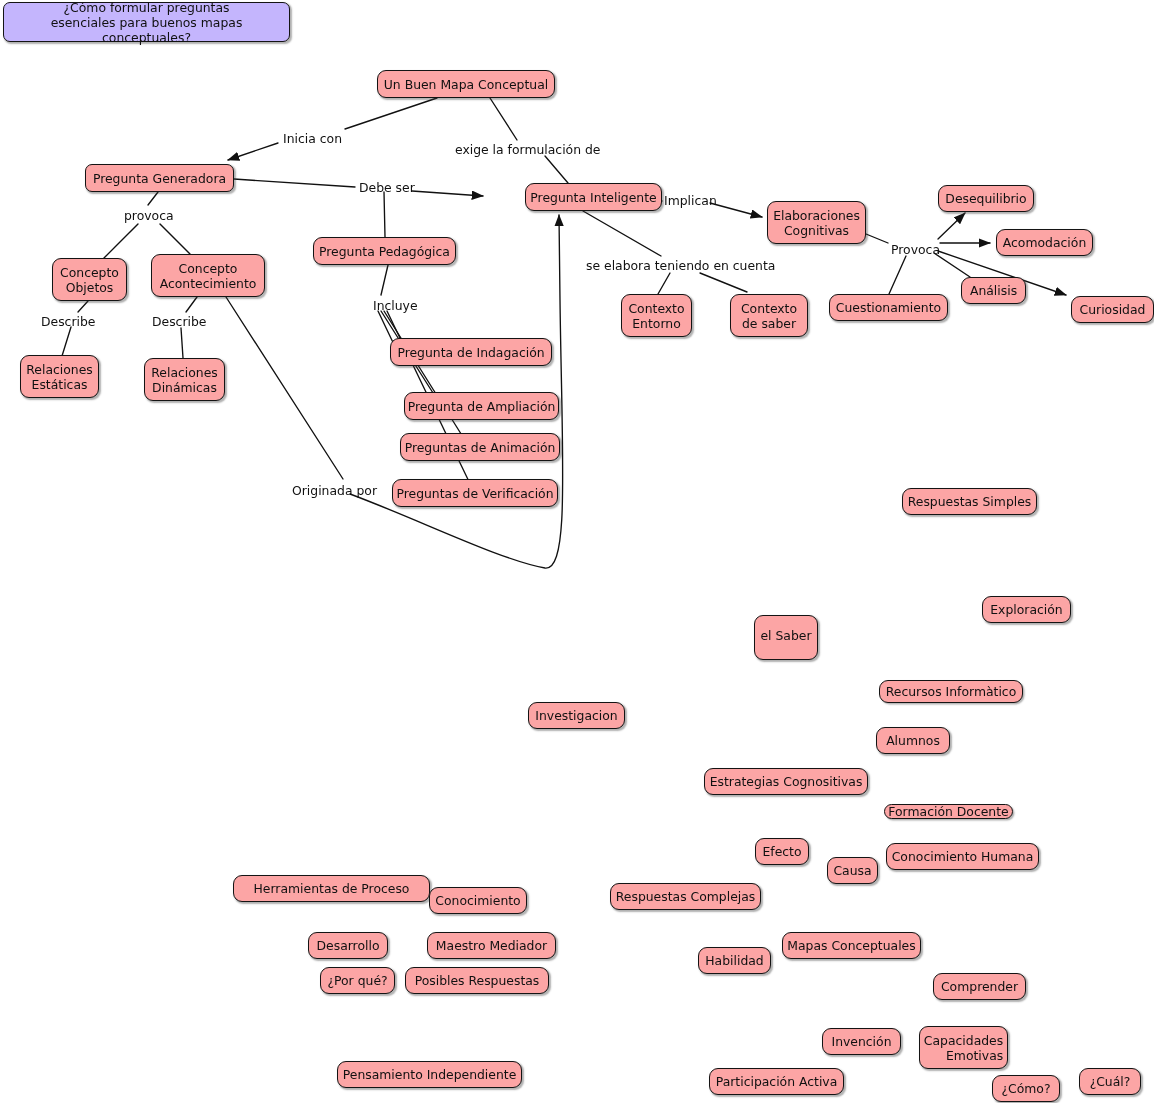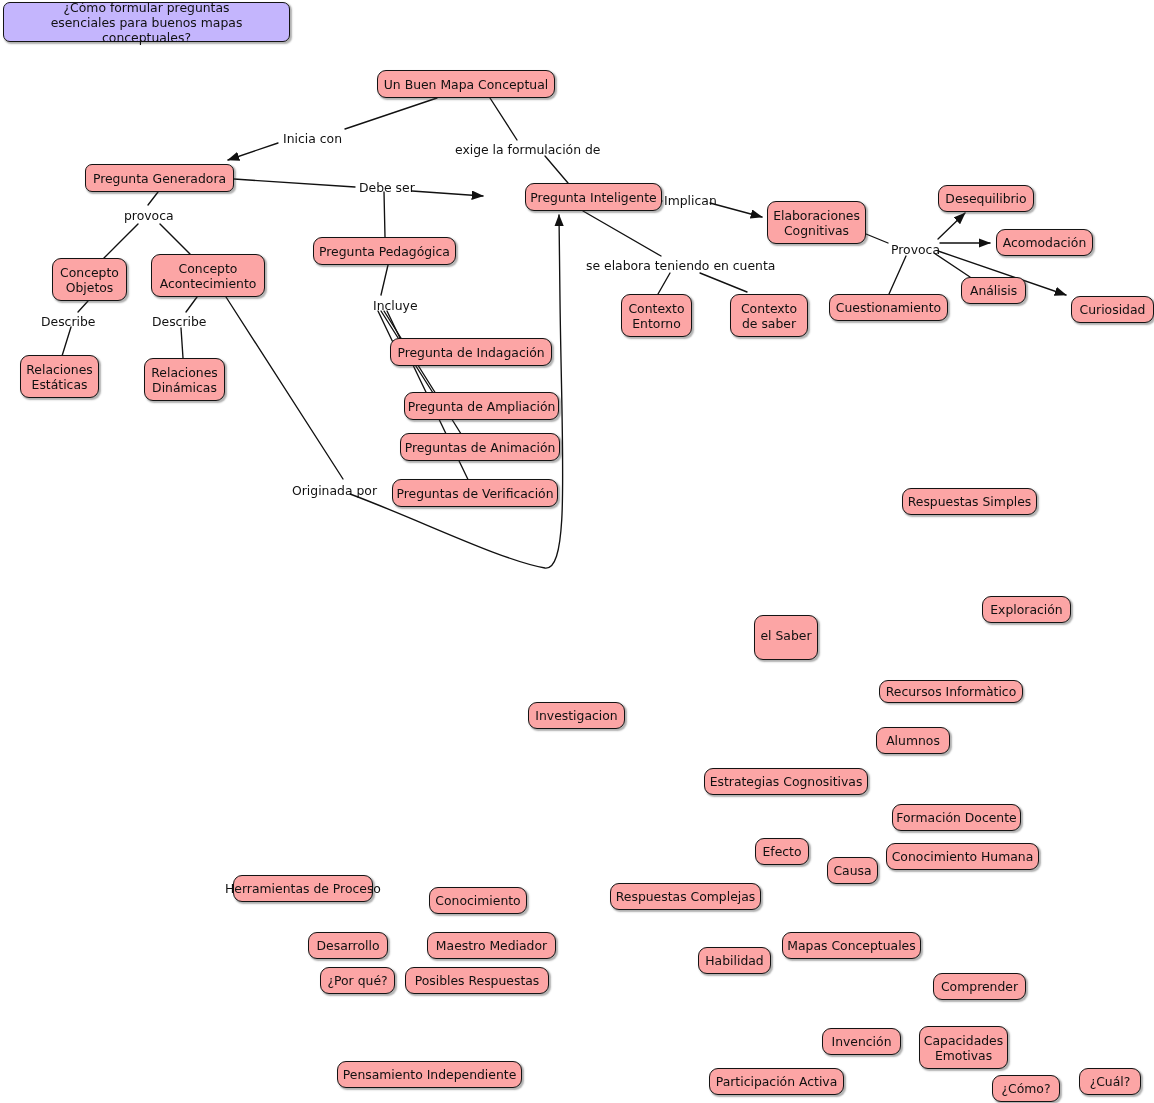--- a/index.html
+++ b/index.html
@@ -238,37 +238,37 @@
     </div>
 
   <div class="node" style="left:528px; top:702px; width:97px; height:27px;">
       <span>Investigacion</span>
     </div>
 
   <div class="node" style="left:704px; top:768px; width:164px; height:27px;">
       <span>Estrategias Cognositivas</span>
     </div>
 
-  <div class="node" style="left:884px; top:804px; width:129px; height:27px;margin-left:8px;">
+  <div class="node" style="left:884px; top:804px; width:129px; height:15px;">
       <span>Formación Docente</span>
     </div>
 
   <div class="node" style="left:755px; top:838px; width:54px; height:27px;">
       <span>Efecto</span>
     </div>
 
   <div class="node" style="left:886px; top:843px; width:153px; height:27px;">
       <span>Conocimiento Humana</span>
     </div>
 
   <div class="node" style="left:827px; top:857px; width:51px; height:27px;">
       <span>Causa</span>
     </div>
 
-  <div class="node" style="left:233px; top:875px; width:140px; height:27px;">
+  <div class="node" style="left:233px; top:875px; width:197px; height:27px;">
       <span>Herramientas de Proceso</span>
     </div>
 
   <div class="node" style="left:610px; top:883px; width:151px; height:27px;">
       <span>Respuestas Complejas</span>
     </div>
 
   <div class="node" style="left:429px; top:887px; width:98px; height:27px;">
       <span>Conocimiento</span>
     </div>
@@ -298,21 +298,21 @@
     </div>
 
   <div class="node" style="left:933px; top:973px; width:93px; height:27px;">
       <span>Comprender</span>
     </div>
 
   <div class="node" style="left:822px; top:1028px; width:79px; height:27px;">
       <span>Invención</span>
     </div>
 
-  <div class="node multiline" style="left:919px; top:1026px; width:89px; height:43px;">
+  <div class="node multiline" style="left:919px; top:1026px; width:89px; height:43px;text-align:right;">
       <span>Capacidades Emotivas</span>
     </div>
 
   <div class="node" style="left:337px; top:1061px; width:185px; height:27px;">
       <span>Pensamiento Independiente</span>
     </div>
 
   <div class="node" style="left:709px; top:1068px; width:135px; height:27px;">
       <span>Participación Activa</span>
     </div>

